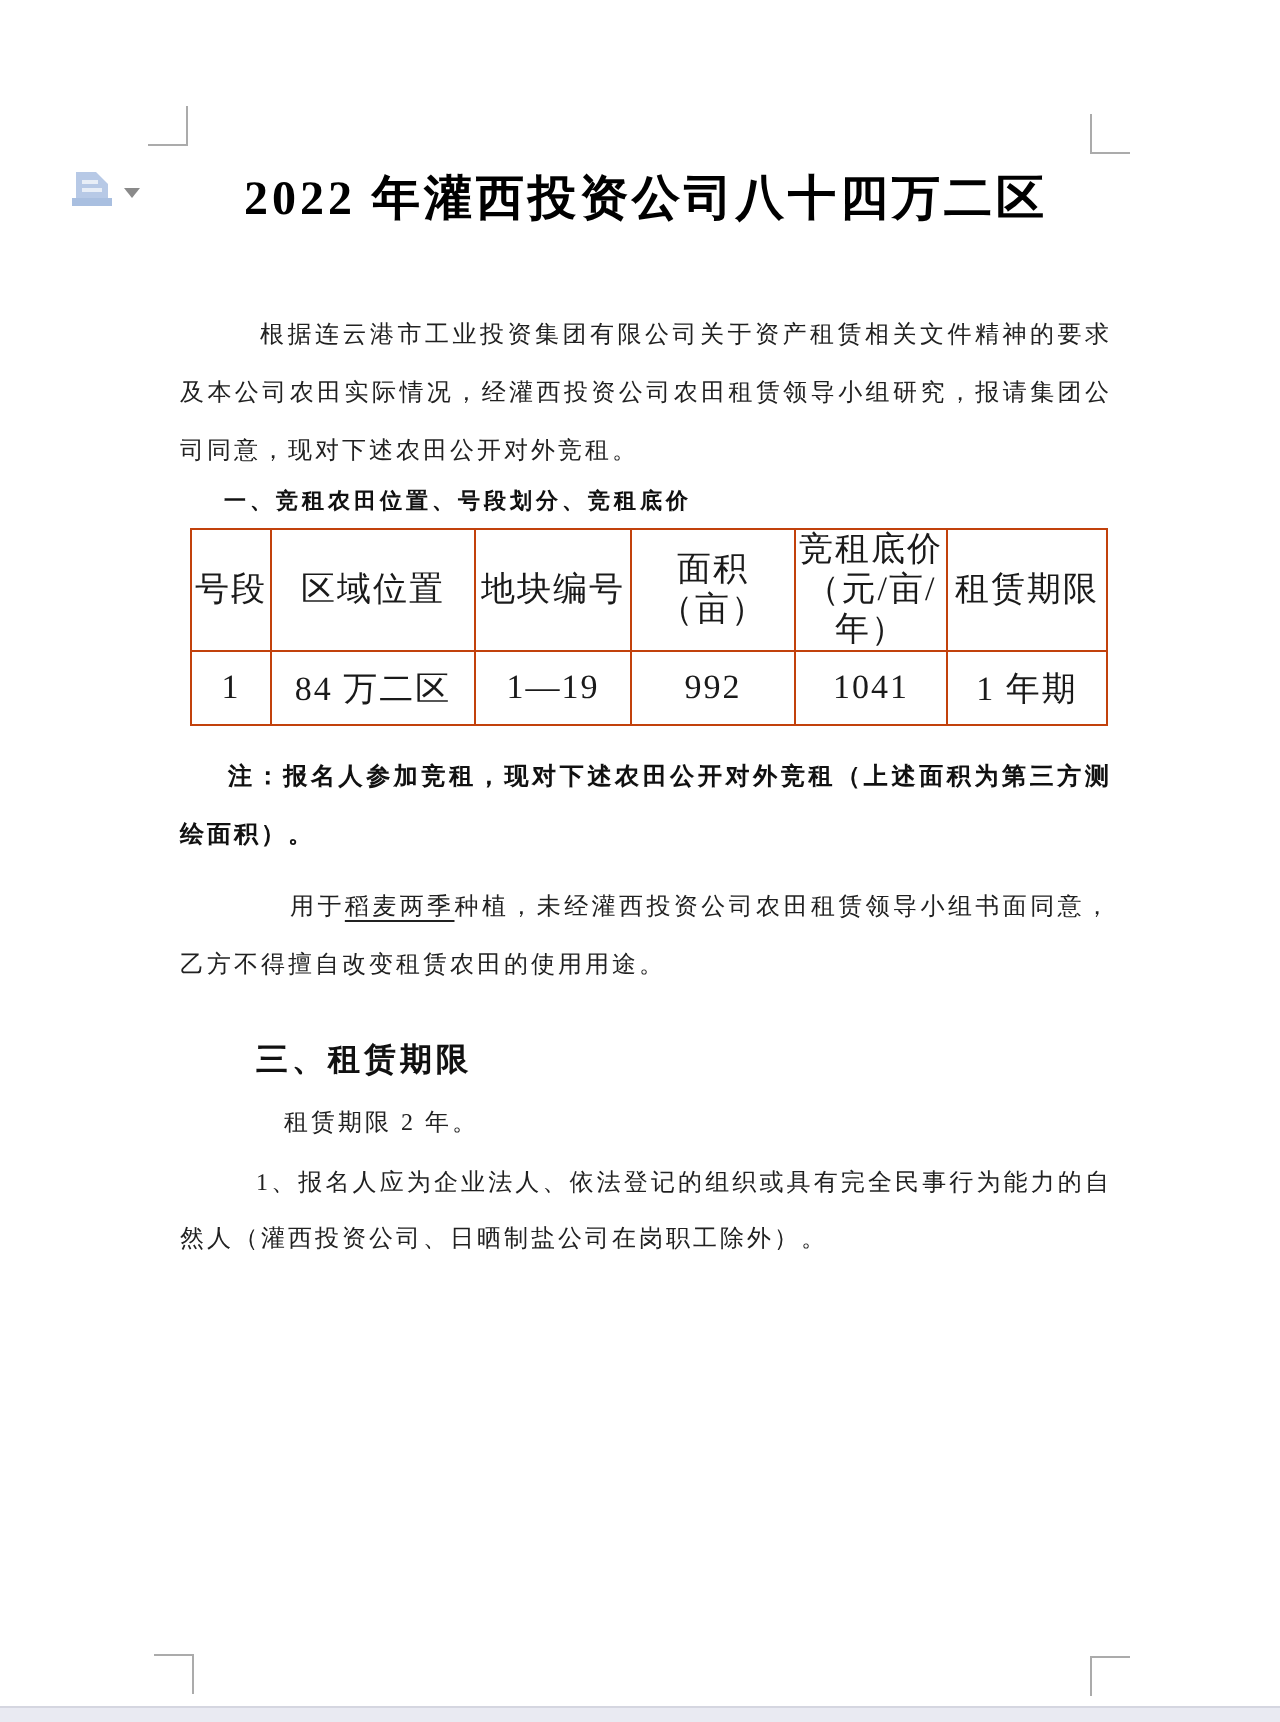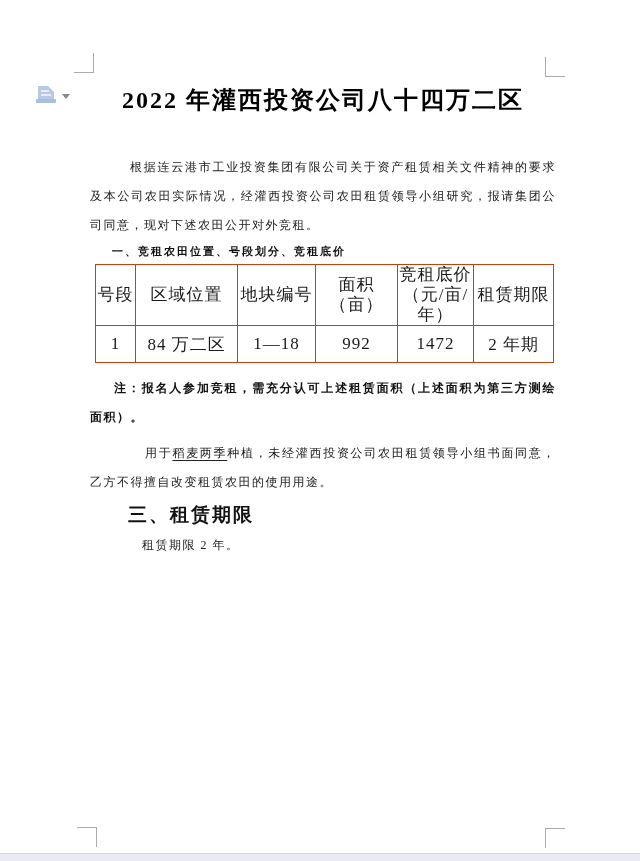--- a/index.html
+++ b/index.html
@@ -30,21 +30,21 @@
     background:#e9eaf2;border-top:1px solid #d5d6e0;}
   
   .content{position:absolute;left:90px;top:80px;width:466px;}
   .title{font-size:24px;font-weight:bold;line-height:40px;text-align:center;
     color:#000;letter-spacing:2px;}
   .para{font-size:12px;line-height:29px;letter-spacing:1.5px;text-align:justify;}
   .intro{margin-top:33px;text-indent:40px;}
   .heading{font-size:11px;font-weight:bold;letter-spacing:2px;line-height:20px;color:#111;}
   .h-one{margin-top:1px;padding-left:22px;}
   .h-two{margin-top:4px;padding-left:24px;}
-  .h-three{margin-top:8px;padding-left:38px;font-family:"Liberation Sans",sans-serif;font-size:19px;}
+  .h-three{margin-top:24px;padding-left:38px;font-family:"Liberation Sans",sans-serif;font-size:16px;}
   .h-four{margin-top:7px;padding-left:26px;}
   .h-five{margin-top:7px;padding-left:38px;}
   .note{margin-top:11px;font-weight:bold;text-indent:24px;color:#111;}
   .usage{margin-top:7px;text-indent:55px;}
   .single{margin-top:7px;text-indent:52px;line-height:26px;}
   .qual{margin-top:4px;text-indent:38px;line-height:27.5px;}
   .u{text-decoration:underline;text-underline-offset:3px;}
   
   table.bid{border-collapse:collapse;margin-top:3px;margin-left:5px;
     table-layout:fixed;width:458px;}
@@ -99,34 +99,35 @@
         <td>面积（亩）</td>
         <td>
           <span>竞租底价</span><br>
           <span>（元/亩/年）</span>
         </td>
         <td>租赁期限</td>
       </tr>
       <tr class="dat">
         <td>1</td>
         <td>84 万二区</td>
-        <td>1—18</td>
+        <td>1—19</td>
         <td>992</td>
-        <td>1472</td>
-        <td>2 年期</td>
+        <td>1041</td>
+        <td>1 年期</td>
       </tr>
     </tbody>
       </table>
 
-    <div class="para note">注：报名人参加竞租，需充分认可上述租赁面积（上述面积为第三方测绘面积）。</div>
+    <div class="para note">注：报名人参加竞租，现对下述农田公开对外竞租（上述面积为第三方测绘面积）。</div>
 
 
     <div class="para usage"><span>用于</span><span class="u">稻麦两季</span><span>种植，未经灌西投资公司农田租赁领导小组书面同意，乙方不得擅自改变租赁农田的使用用途。</span></div>
 
     <div class="heading h-three">三、租赁期限</div>
     <div class="para single">租赁期限 2 年。</div>
 
 
+    <div class="para qual">1、报名人应为企业法人、依法登记的组织或具有完全民事行为能力的自然人（灌西投资公司、日晒制盐公司在岗职工除外）。</div>
 
   </div>
 
   <div class="bottom-strip"></div>
 </div>
 
 </body></html>

